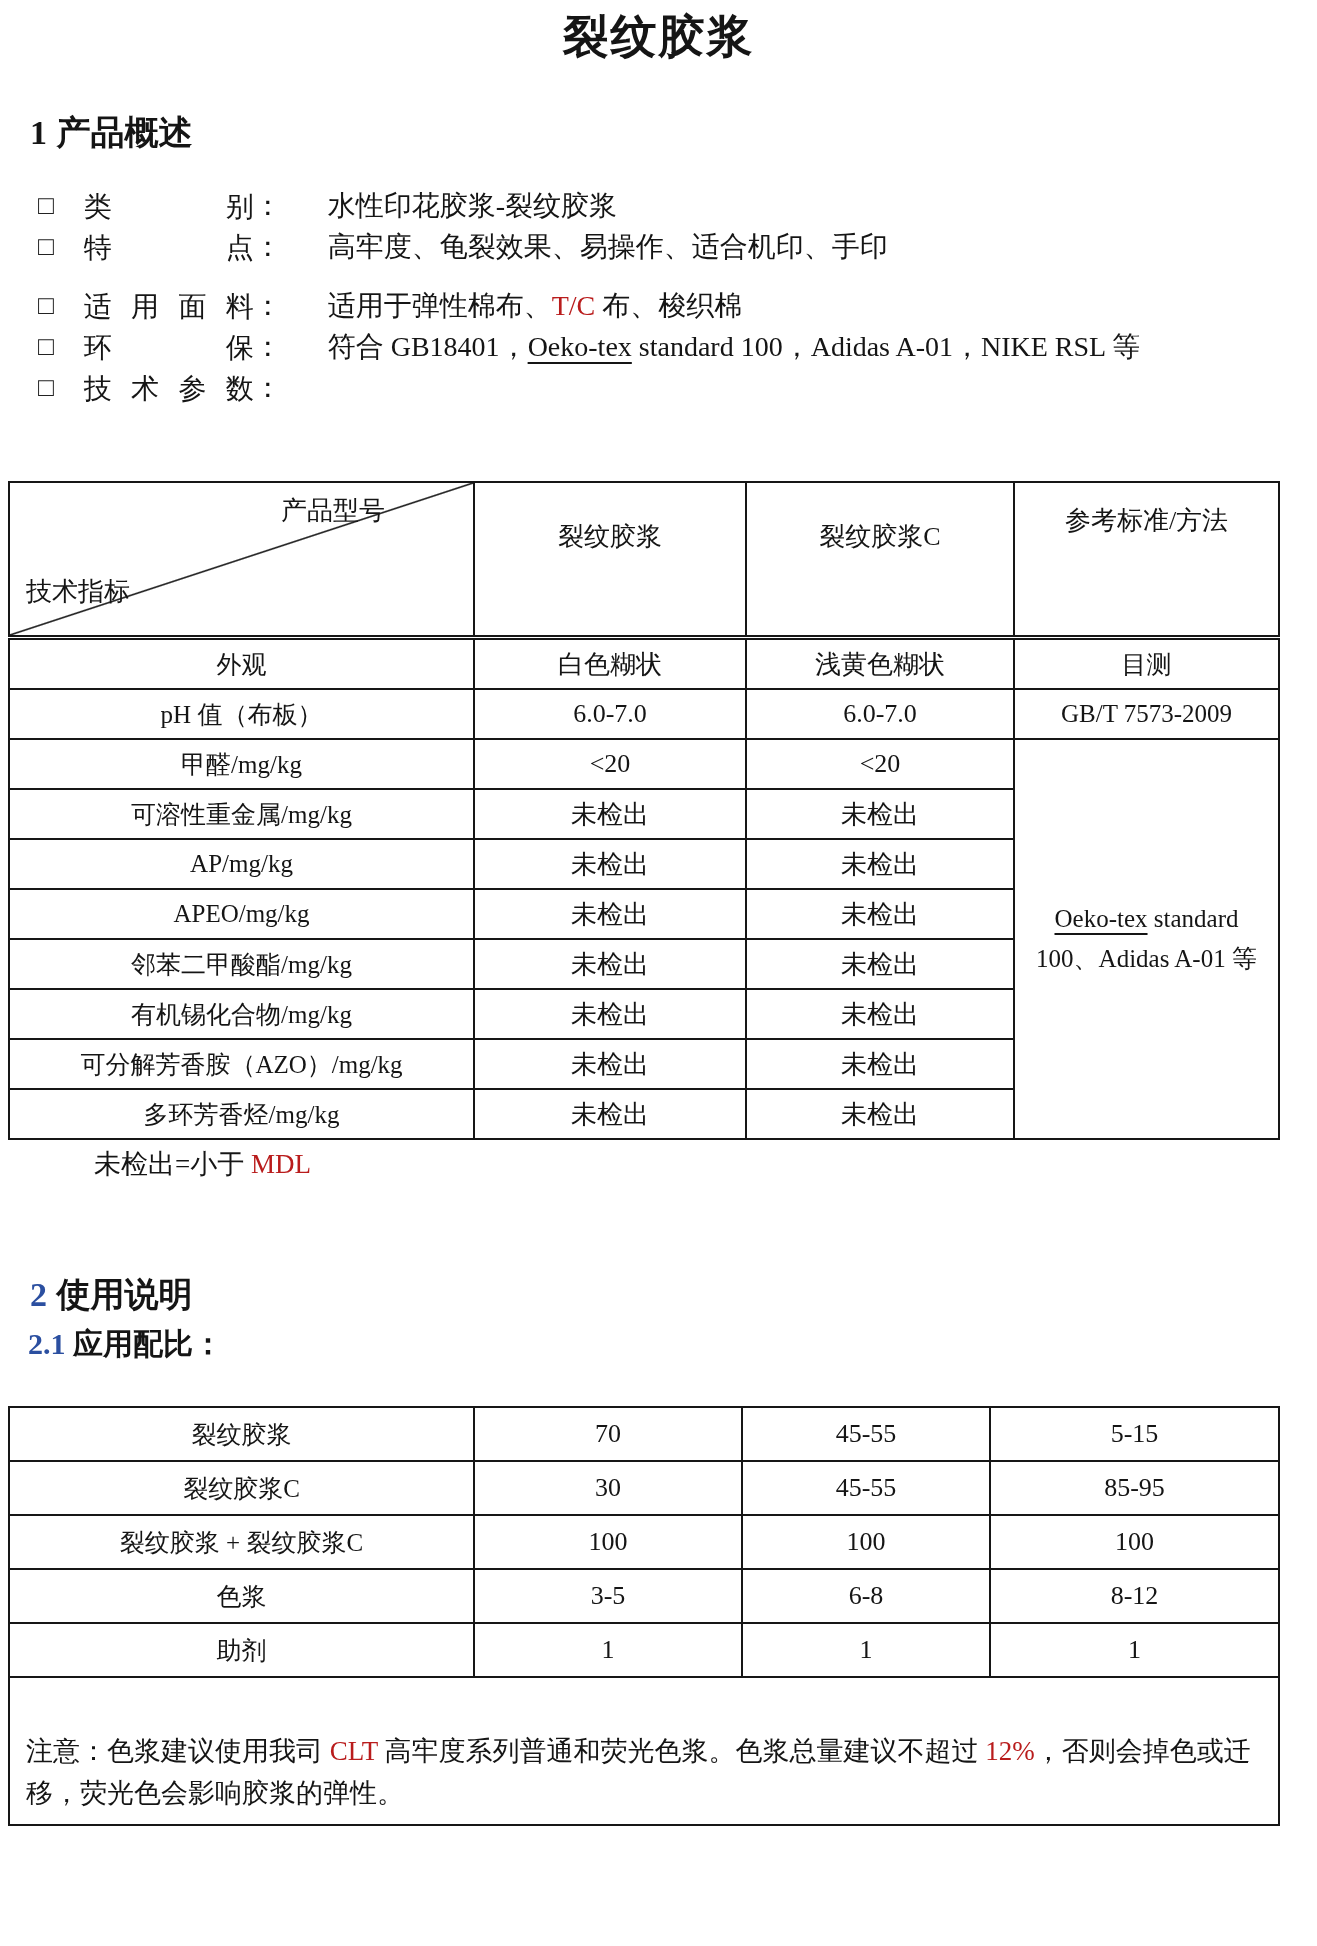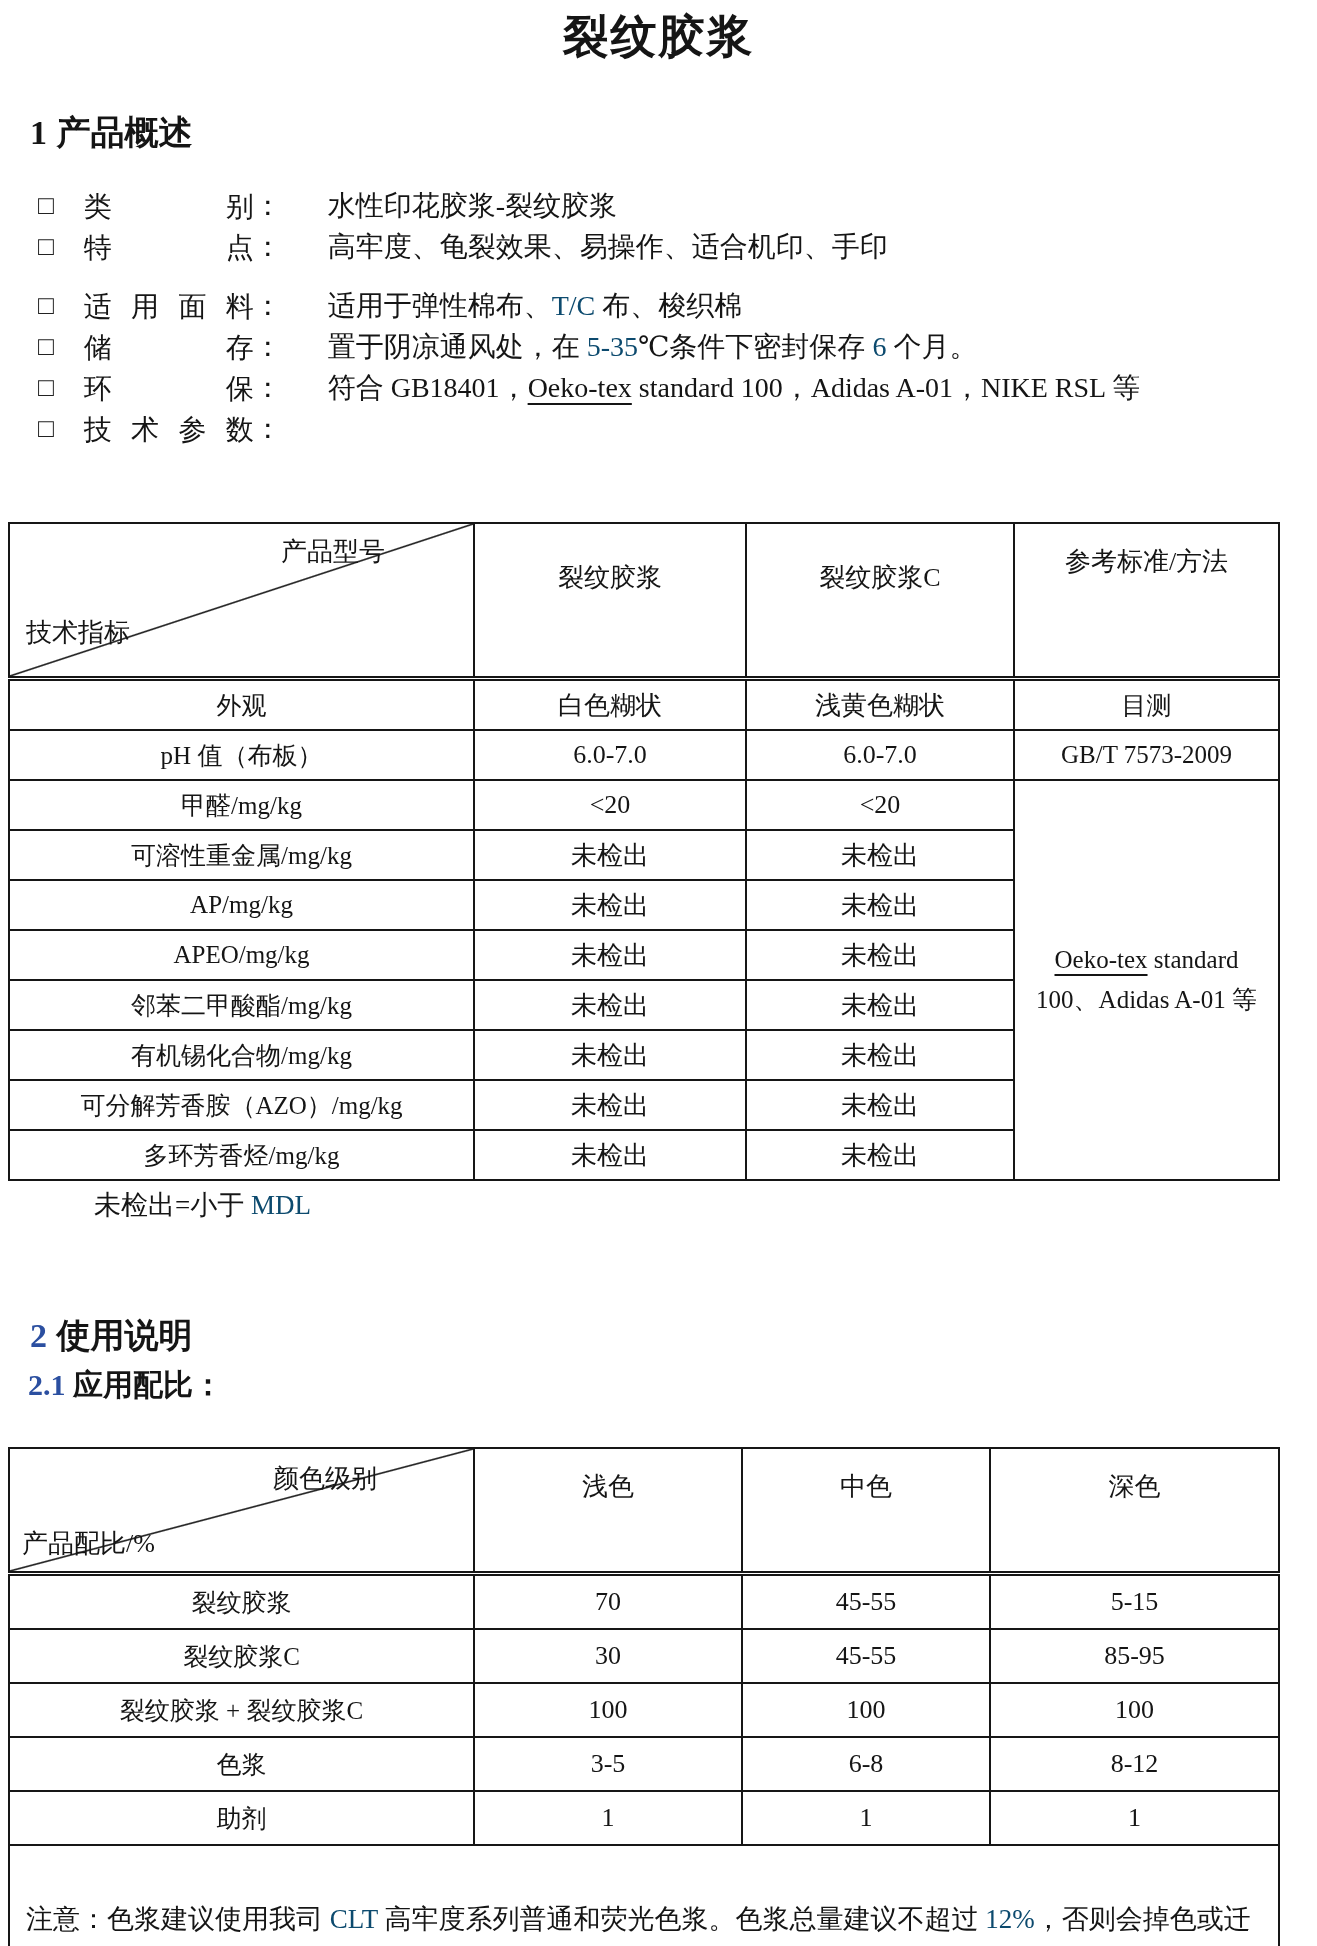--- a/index.html
+++ b/index.html
@@ -14,21 +14,21 @@
     line-height:58px;margin:0;letter-spacing:2px;
   }
   .h-sec{
     font-size:34px;font-weight:bold;line-height:42px;margin:46px 0 0 30px;
   }
   .h-sec .sec-num{letter-spacing:1px;}
   .h-sub{
     font-size:30px;font-weight:bold;line-height:40px;margin:8px 0 0 28px;
   }
   .num-blue{color:#2b4fa0;}
-  .tok-blue{color:#0c4a6e;}
+  .tok-blue{color:#b91c1c;}
   .squiggle{
     text-decoration-line:underline;
     text-decoration-style:wavy;
     text-decoration-color:#dd2222;
     text-decoration-thickness:1.5px;
     text-underline-offset:6px;
     text-decoration-skip-ink:none;
     text-decoration:underline;
   }
   
@@ -92,23 +92,20 @@
 
 <div class="bullets">
   <div class="b-row">
     <span class="b-sq">□</span><span class="b-label">类 别</span><span class="b-colon">：</span><span class="b-content"><span>水性印花胶浆-裂纹胶浆</span></span>
   </div>
   <div class="b-row">
     <span class="b-sq">□</span><span class="b-label">特 点</span><span class="b-colon">：</span><span class="b-content"><span>高牢度、龟裂效果、易操作、适合机印、手印</span></span>
   </div>
   <div class="b-row gap-before">
     <span class="b-sq">□</span><span class="b-label">适 用 面 料</span><span class="b-colon">：</span><span class="b-content"><span>适用于弹性棉布、</span><span class="tok-blue">T/C</span><span> 布、梭织棉</span></span>
-  </div>
-  <div class="b-row">
-    <span class="b-sq">□</span><span class="b-label">储 存</span><span class="b-colon">：</span><span class="b-content"><span>置于阴凉通风处，在 </span><span class="tok-blue">5-35</span><span>℃条件下密封保存 </span><span class="tok-blue">6</span><span> 个月。</span></span>
   </div>
   <div class="b-row">
     <span class="b-sq">□</span><span class="b-label">环 保</span><span class="b-colon">：</span><span class="b-content"><span>符合 GB18401，</span><span class="squiggle">Oeko-tex</span><span> standard 100，Adidas A-01，NIKE RSL 等</span></span>
   </div>
   <div class="b-row">
     <span class="b-sq">□</span><span class="b-label">技 术 参 数</span><span class="b-colon">：</span>
   </div>
 </div>
 
 <table class="spec-table">
@@ -192,29 +189,20 @@
 <h3 class="h-sub"><span class="num-blue">2.1</span> <span>应用配比：</span></h3>
 
 <table class="ratio-table">
   <colgroup>
       <col style="width:465px">
       <col style="width:268px">
       <col style="width:248px">
       <col style="width:289px">
     </colgroup>
   <tbody>
-      <tr class="hdr">
-    <th class="diag">
-      <span class="corner-top">颜色级别</span>
-      <span class="corner-bottom">产品配比/%</span>
-    </th>
-    <th class="col-head pt-c2">浅色</th>
-    <th class="col-head pt-c2">中色</th>
-    <th class="col-head pt-c2">深色</th>
-  </tr>
   <tr>
     <td>裂纹胶浆</td>
     <td class="val">70</td>
     <td class="val">45-55</td>
     <td class="val">5-15</td>
   </tr>
   <tr>
     <td>裂纹胶浆C</td>
     <td class="val">30</td>
     <td class="val">45-55</td>

